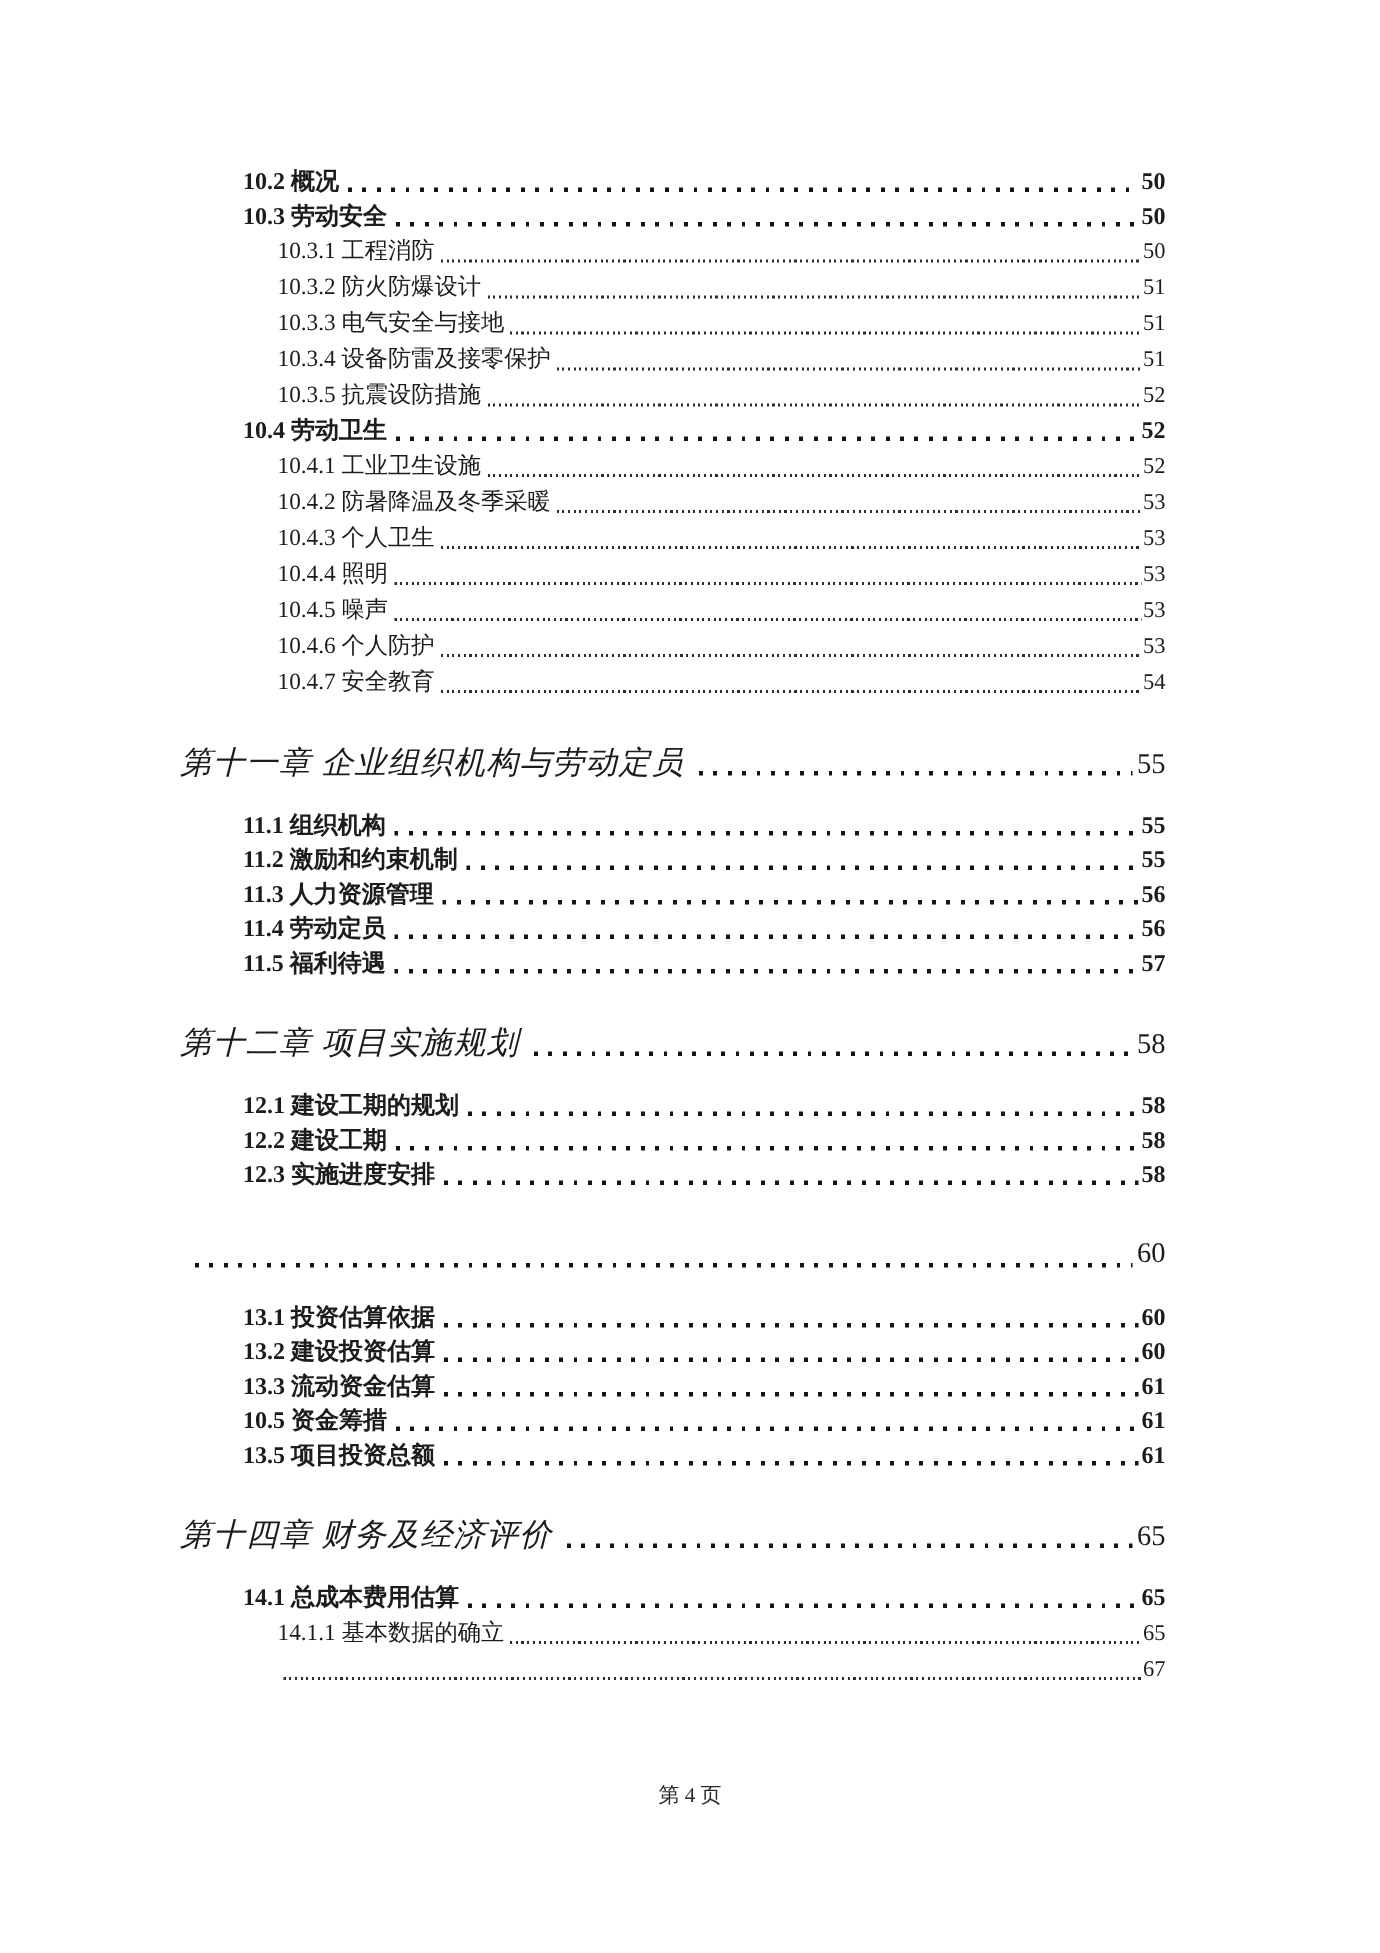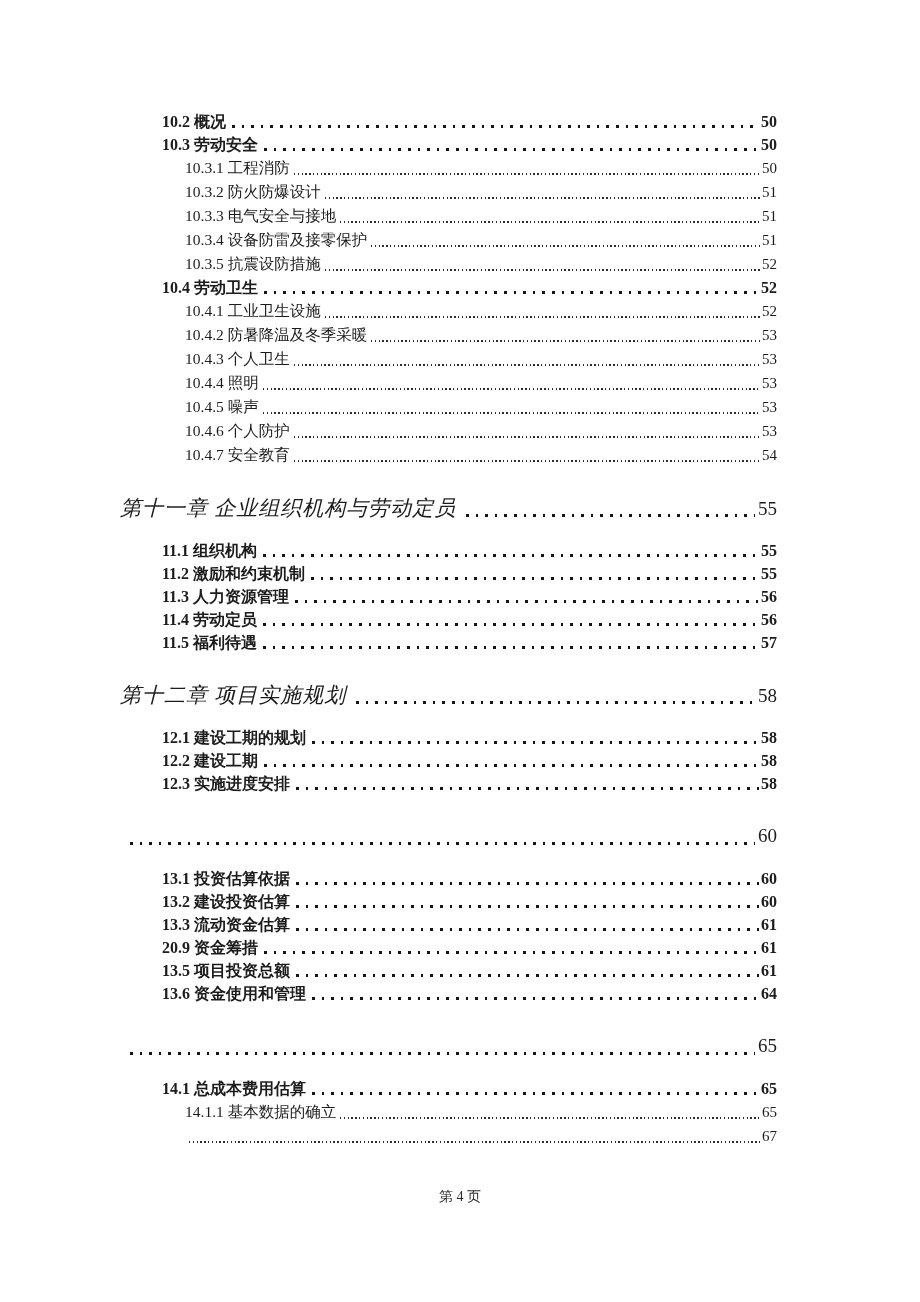--- a/index.html
+++ b/index.html
@@ -265,38 +265,34 @@
     <span class="pg">60</span>
   </div>
 
   <div class="row row-l2">
     <span class="label">13.3 流动资金估算</span>
     <span class="leader leader-coarse"></span>
     <span class="pg">61</span>
   </div>
 
   <div class="row row-l2">
-    <span class="label">20.9 资金筹措</span>
+    <span class="label">10.5 资金筹措</span>
     <span class="leader leader-coarse"></span>
     <span class="pg">61</span>
   </div>
 
   <div class="row row-l2">
     <span class="label">13.5 项目投资总额</span>
     <span class="leader leader-coarse"></span>
     <span class="pg">61</span>
   </div>
 
-  <div class="row row-l2">
-    <span class="label">13.6 资金使用和管理</span>
-    <span class="leader leader-coarse"></span>
-    <span class="pg">64</span>
-  </div>
 
   <div class="row row-chapter">
+    <span class="label">第十四章 财务及经济评价</span>
     <span class="leader leader-coarse"></span>
     <span class="pg">65</span>
   </div>
 
   <div class="row row-l2">
     <span class="label">14.1 总成本费用估算</span>
     <span class="leader leader-coarse"></span>
     <span class="pg">65</span>
   </div>
 

